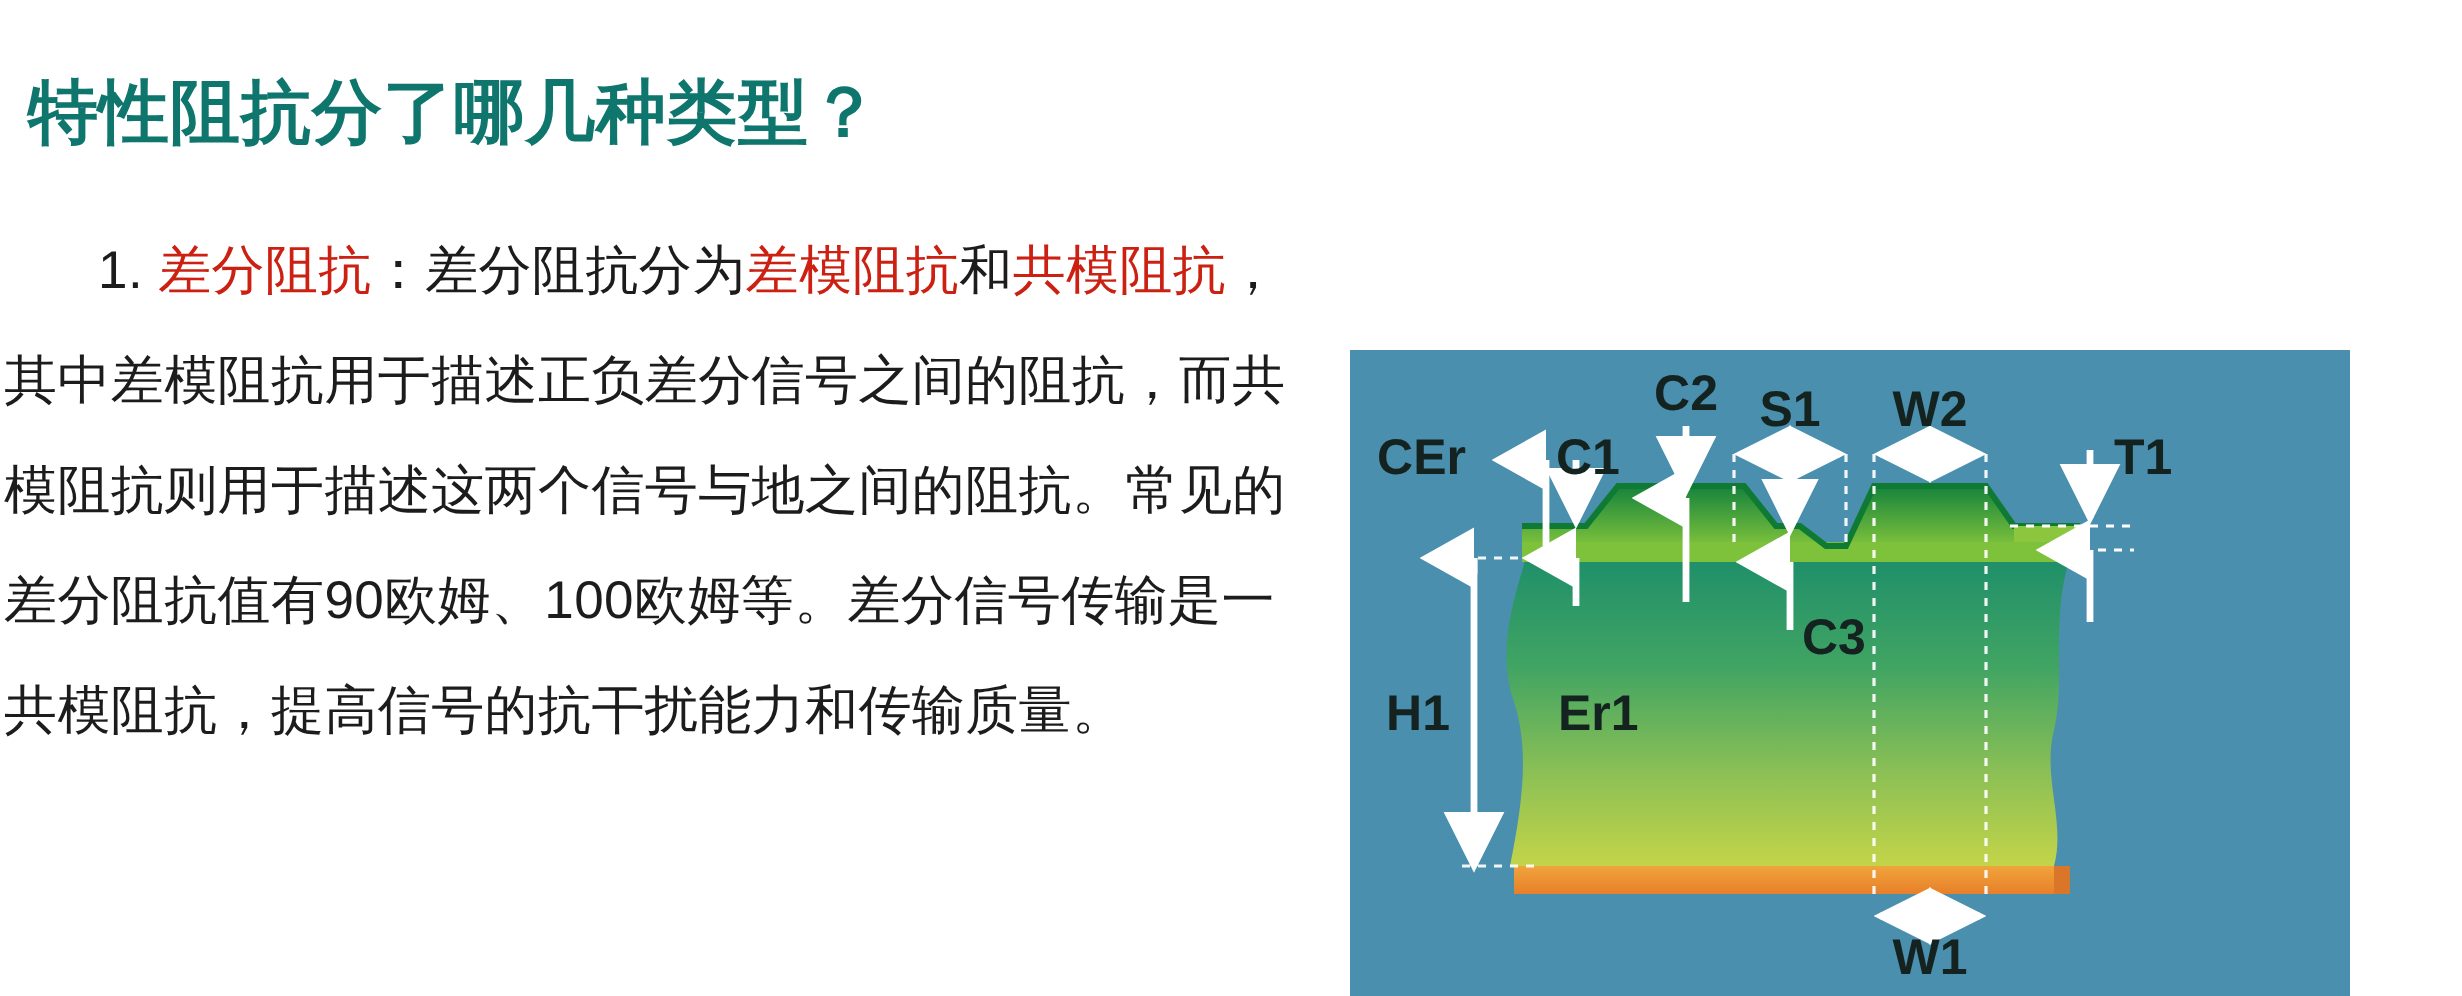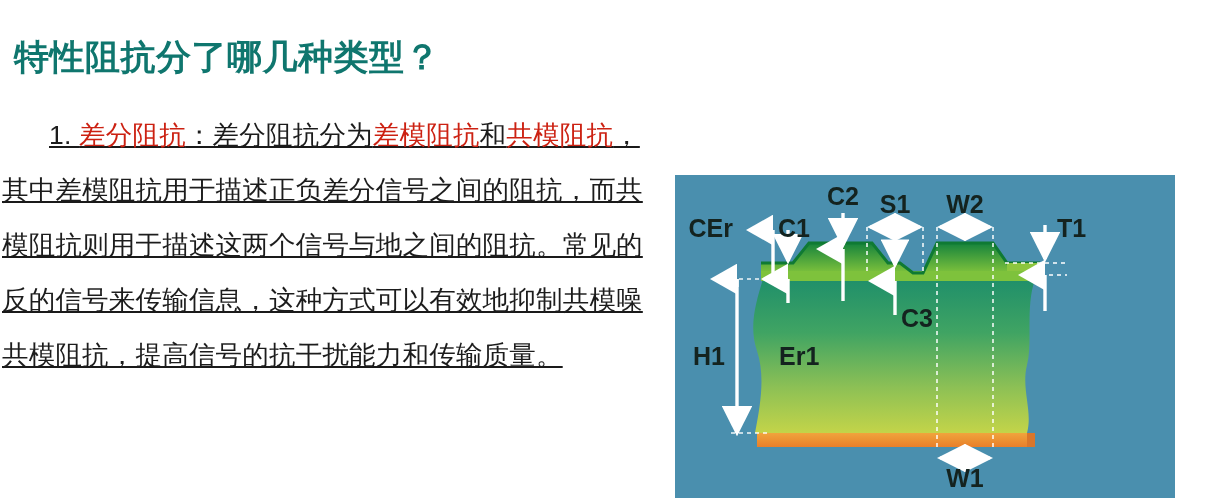--- a/index.html
+++ b/index.html
@@ -29,21 +29,20 @@
     color: #0f766e;
     white-space: nowrap;
   }
 
   
   #article-body {
     position: absolute;
     left: 2px;
     top: 108px;
     width: 616px;
-    text-decoration: underline;
   }
   .para-line {
     font-size: 26.5px;
     line-height: 55px;
     height: 55px;
     color: #1c1c1c;
     white-space: nowrap;
     letter-spacing: 0.2px;
   }
   .para-line.first { padding-left: 47px; }
@@ -74,21 +73,21 @@
 <h1 id="article-title">特性阻抗分了哪几种类型？</h1>
 
 <div id="article-body">
 
   <div class="para-line first">
     <span class="num">1. </span><span class="hl">差分阻抗</span><span>：差分阻抗分为</span><span class="hl">差模阻抗</span><span>和</span><span class="hl">共模阻抗</span><span>，</span>
   </div>
 
   <div class="para-line">其中差模阻抗用于描述正负差分信号之间的阻抗，而共</div>
   <div class="para-line">模阻抗则用于描述这两个信号与地之间的阻抗。常见的</div>
-  <div class="para-line">反的信号来传输信息，这种方式可以有效地抑制共模噪</div>
+  <div class="para-line">差分阻抗值有90欧姆、100欧姆等。差分信号传输是一</div>
   <div class="para-line">共模阻抗，提高信号的抗干扰能力和传输质量。</div>
 
 </div>
 
 <div id="figure-panel">
   <svg id="figure-svg" viewBox="0 0 500 323" xmlns="http://www.w3.org/2000/svg">
     <defs>
       <linearGradient id="dielGrad" x1="0" y1="0" x2="0" y2="1">
         <stop offset="0%" stop-color="#1f8f6a"></stop>
         <stop offset="35%" stop-color="#40a463"></stop>

